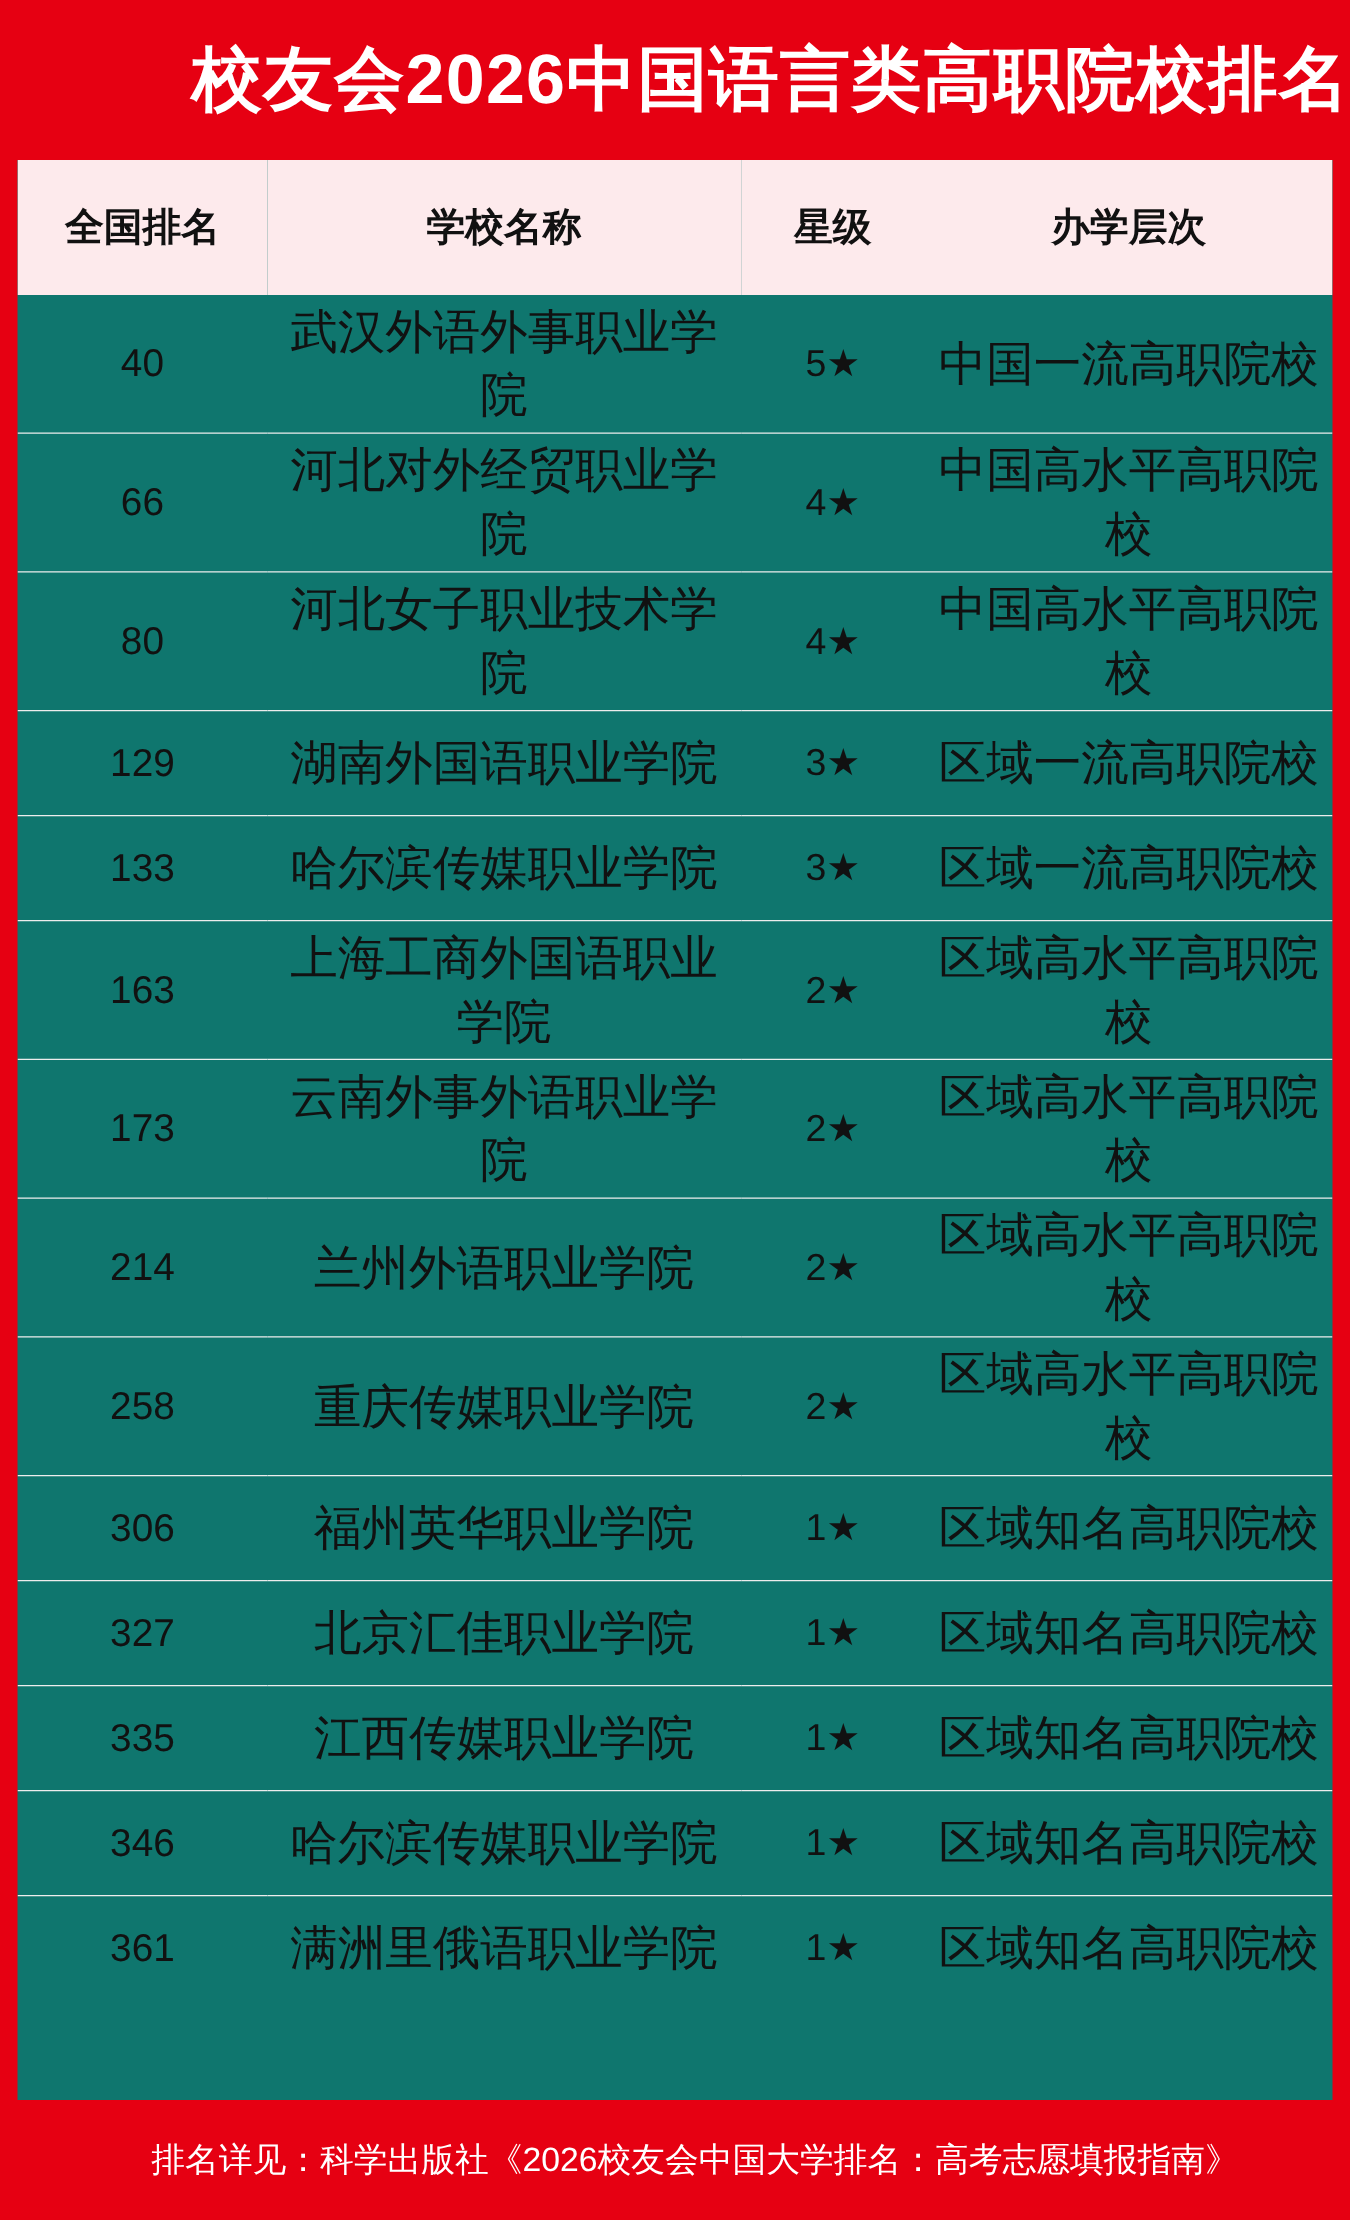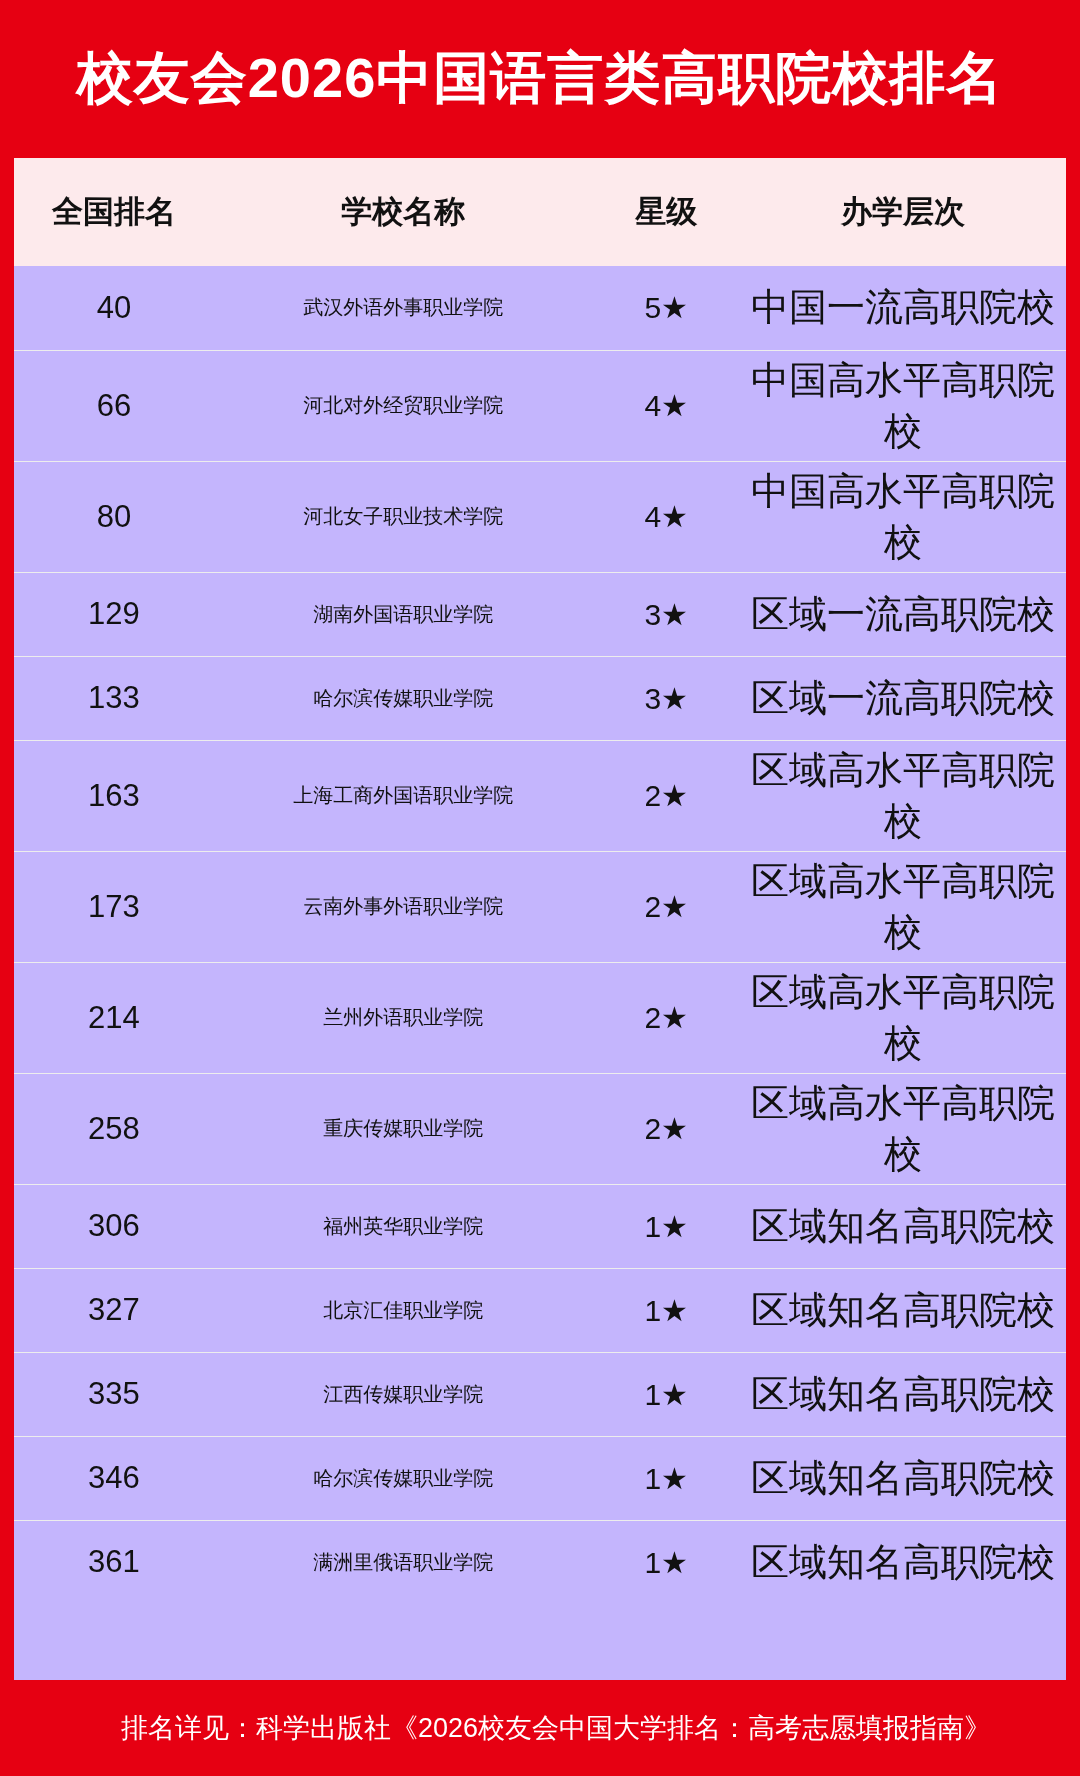--- a/index.html
+++ b/index.html
@@ -16,36 +16,36 @@
   .page {
     position: relative;
     width: 1080px;
     height: 1776px;
     background: #e60012;
     box-sizing: border-box;
     display: flex;
     flex-direction: column;
   }
   .title-bar {
-    height: 158px;
+    height: 128px;
     display: flex;
     align-items: center;
-    justify-content: center;
+    justify-content: flex-end;
     flex: 0 0 auto;
   }
   .title-text {
     color: #ffffff;
     font-size: 56px;
     font-weight: bold;
     letter-spacing: 1px;
     white-space: nowrap;
   }
   .table-wrap {
     margin: 0 14px;
-    background: #c4b5fd;
+    background: #0f766e;
     flex: 1 1 auto;
     display: flex;
     flex-direction: column;
     overflow: hidden;
   }
   table {
     width: 100%;
     border-collapse: collapse;
     table-layout: fixed;
   }
@@ -72,21 +72,21 @@
     text-align: center;
     vertical-align: middle;
     color: #111111;
     font-size: 30px;
     padding: 4px;
   }
   td.rank {
     font-size: 31px;
   }
   td.school {
-    font-size: 20px;
+    font-size: 38px;
   }
   td.star {
     font-size: 30px;
     white-space: nowrap;
   }
   td.level {
     font-size: 38px;
   }
   col.c-rank { width: 19%; }
   col.c-school { width: 36%; }

